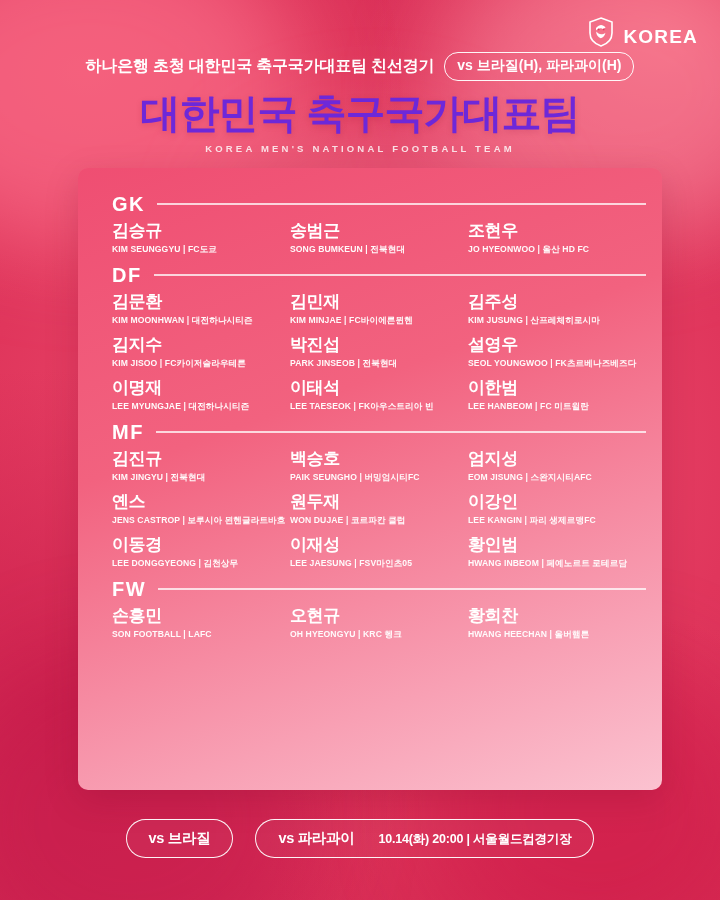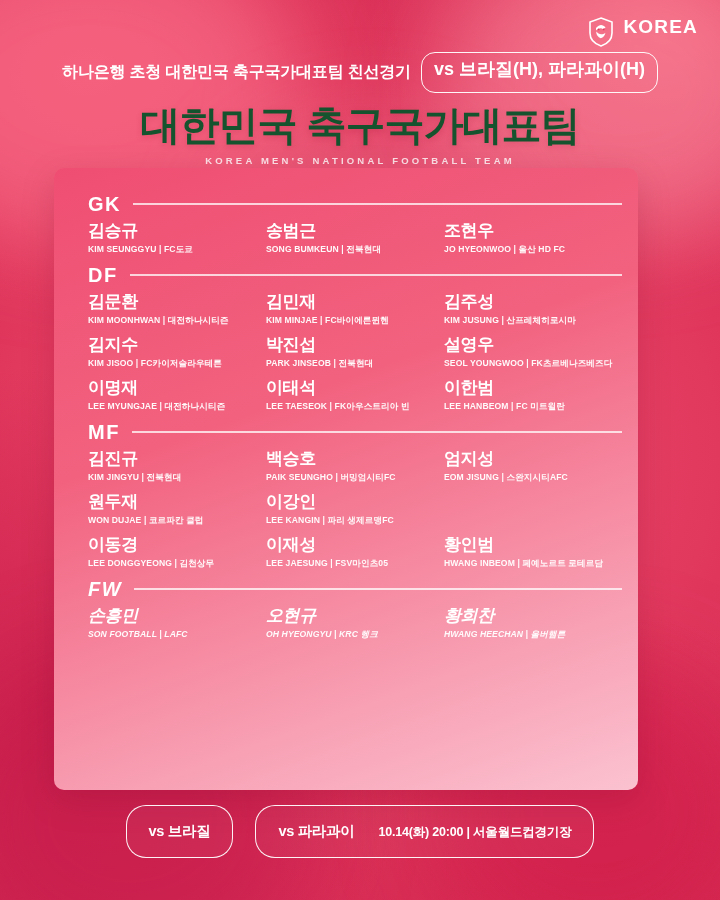--- a/index.html
+++ b/index.html
@@ -23,21 +23,21 @@
   }
   .blob-a { left: -120px; top: -80px; width: 420px; height: 330px; background: rgba(255,120,150,.55); }
   .blob-b { right: -80px; top: -60px; width: 360px; height: 300px; background: rgba(255,160,180,.40); }
   .blob-c { left: -60px; bottom: -90px; width: 380px; height: 340px; background: rgba(190,20,70,.45); }
   .blob-d { right: -40px; bottom: -60px; width: 330px; height: 300px; background: rgba(205,25,75,.42); }
   .blob-e { left: 220px; top: 120px; width: 300px; height: 220px; background: rgba(255,190,205,.22); }
 
   
   .korea-logo {
     position: absolute; top: 16px; right: 22px;
-    display: flex; align-items: flex-start; gap: 8px;
+    display: flex; align-items: flex-end; gap: 8px;
   }
   .korea-emblem {
     width: 28px; height: 32px;
     display: flex; align-items: center; justify-content: center;
   }
   .korea-word {
     color: #fff; font-weight: 700; font-size: 19px;
     letter-spacing: 1.2px;
   }
 
@@ -46,36 +46,36 @@
   .subline {
     display: flex; align-items: center; justify-content: center;
     gap: 10px; margin-bottom: 10px;
   }
   .subline-text {
     color: #ffffff; font-size: 16px; font-weight: 700;
     letter-spacing: -0.2px;
   }
   .vs-pill {
     border: 1.4px solid rgba(255,255,255,.95);
-    border-radius: 14px; padding: 4px 12px 11px;
-    color: #fff; font-size: 18px; font-weight: 700;
+    border-radius: 14px; padding: 4px 12px 5px;
+    color: #fff; font-size: 14px; font-weight: 700;
   }
   .main-title {
-    color: #14532d; font-size: 40px; font-weight: 800;
+    color: #6d28d9; font-size: 40px; font-weight: 800;
     letter-spacing: -1px; line-height: 1.12; margin-top: 2px;
     text-shadow: 0 2px 6px rgba(140,0,40,.18);
   }
   .eng-title {
     margin-top: 7px; color: rgba(255,255,255,.82);
     font-size: 9.5px; font-weight: 700; letter-spacing: 3.2px;
   }
 
   
   .card {
-    position: absolute; left: 54px; top: 168px;
+    position: absolute; left: 78px; top: 168px;
     width: 584px; height: 622px;
     border-radius: 10px;
     background: linear-gradient(160deg, #ef4e72 0%, #f2627f 38%, #f8a0b4 78%, #fbc2d0 100%);
     box-shadow: 0 10px 34px rgba(120,0,40,.20);
     padding: 26px 16px 20px 34px;
     overflow: hidden;
   }
   .pos-block { margin-bottom: 4px; }
   .pos-head {
     display: flex; align-items: center; gap: 12px;
@@ -97,31 +97,31 @@
   .player { min-height: 34px; }
   .player.empty { visibility: hidden; }
   .p-name {
     color: #fff; font-size: 17px; font-weight: 800;
     letter-spacing: -0.4px; line-height: 1.1; margin-bottom: 3px;
   }
   .p-meta {
     color: rgba(255,255,255,.96); font-size: 8.6px; font-weight: 700;
     letter-spacing: 0.1px; line-height: 1.2;
   }
-  .pos-block.fw { margin-top: 6px; font-style: italic; }
+  .pos-block.fw { margin-top: 6px; }
 
   
   .footer {
     position: absolute; left: 0; right: 0; bottom: 42px;
     display: flex; justify-content: center; gap: 22px;
   }
   .match-pill {
     border: 1.6px solid rgba(255,255,255,.95);
     border-radius: 20px;
-    padding: 16px 22px;
+    padding: 9px 22px;
     display: flex; align-items: baseline; gap: 24px;
     color: #fff;
     background: rgba(255,255,255,.04);
   }
   .m-opp { font-size: 14.5px; font-weight: 800; letter-spacing: -0.3px; }
   .m-info { font-size: 12.5px; font-weight: 600; letter-spacing: -0.2px; }
 </style>
 </head>
 <body>
 
@@ -244,20 +244,24 @@
               <div class="p-name">백승호</div>
               <div class="p-meta">PAIK SEUNGHO | 버밍엄시티FC</div>
             </div>
             <div class="player">
               <div class="p-name">엄지성</div>
               <div class="p-meta">EOM JISUNG | 스완지시티AFC</div>
             </div>
           </div>
           <div class="row">
             <div class="player">
+              <div class="p-name">옌스</div>
+              <div class="p-meta">JENS CASTROP | 보루시아 묀헨글라트바흐</div>
+            </div>
+            <div class="player">
               <div class="p-name">원두재</div>
               <div class="p-meta">WON DUJAE | 코르파칸 클럽</div>
             </div>
             <div class="player">
               <div class="p-name">이강인</div>
               <div class="p-meta">LEE KANGIN | 파리 생제르맹FC</div>
             </div>
           </div>
           <div class="row">
             <div class="player">

